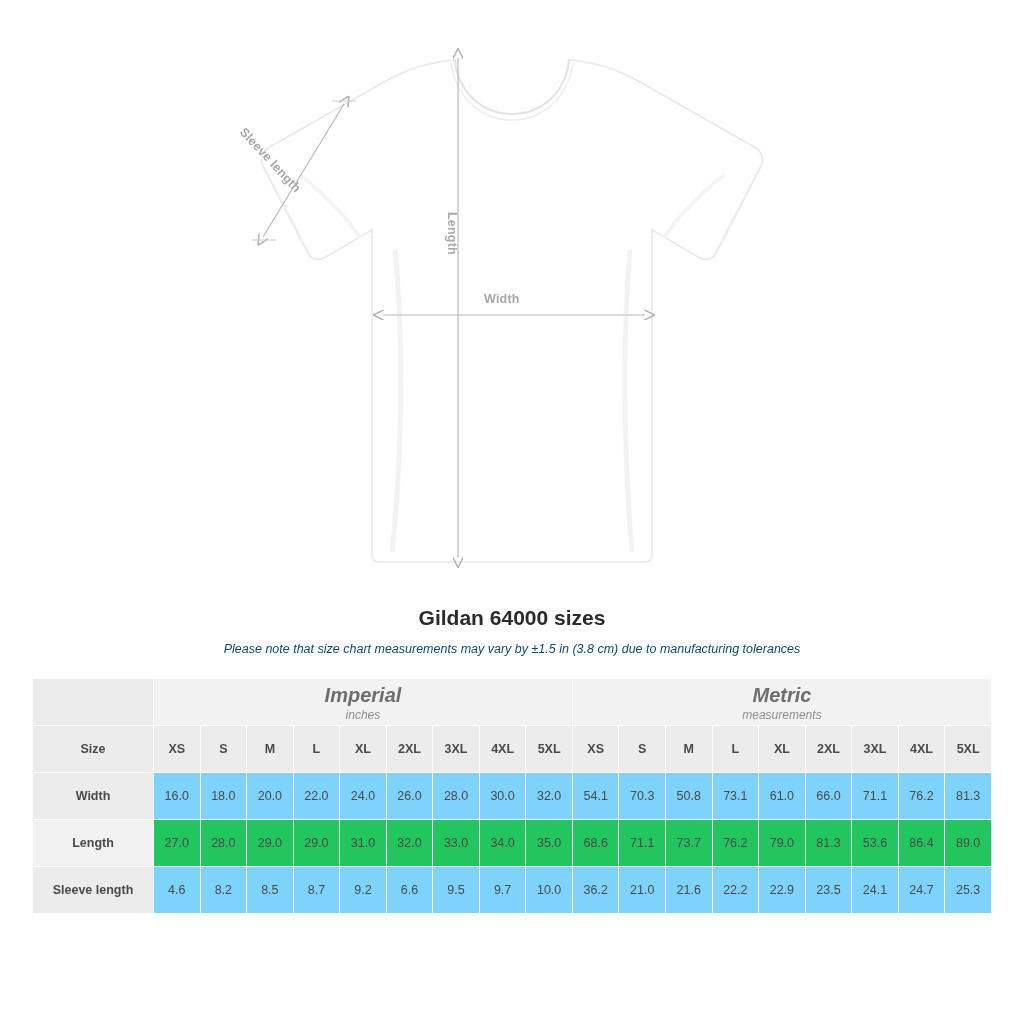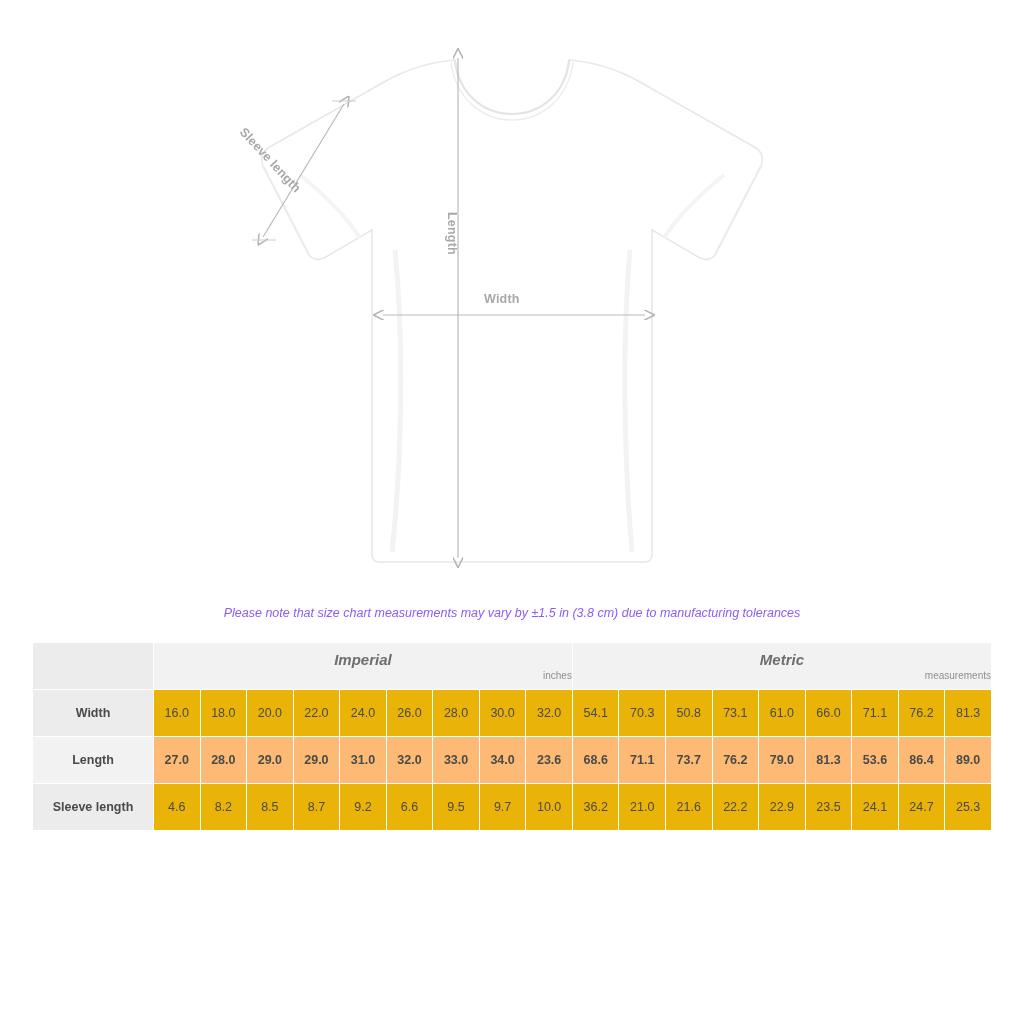--- a/index.html
+++ b/index.html
@@ -65,21 +65,21 @@
   }
   .chart-title {
     font-size: 21px;
     font-weight: bold;
     color: #2b2b2b;
     margin: 0 0 12px 0;
   }
   .chart-note {
     font-size: 12.5px;
     font-style: italic;
-    color: #8b5cf6;
+    color: #0c4a6e;
     margin: 0;
   }
 
   
   .table-wrap {
     margin: 22px 32px 0 32px;
   }
   table.size-table {
     border-collapse: collapse;
     width: 960px;
@@ -99,48 +99,47 @@
   .col-label {
     width: 120px;
     font-weight: bold;
     color: #4a4a4a;
   }
   .unit-head {
     height: 78px;
     background: #ececec;
   }
   .unit-head .unit-name {
-    font-size: 15px;
+    font-size: 20px;
     font-style: italic;
     font-weight: bold;
     color: #6e6e6e;
     display: block;
     line-height: 1.25;
   }
   .unit-head .unit-sub {
-    font-size: 10px;
+    font-size: 12px;
+    font-style: italic;
     color: #8f8f8f;
     display: block;
-    text-align: right;
   }
   .unit-head.empty {
     background: #ececec;
   }
   tr.head-row td {
     background: #ececec;
     font-weight: bold;
     color: #4a4a4a;
     height: 46px;
   }
   tr.data-row td.val {
-    background: #eab308;
+    background: #7dd3fc;
   }
   tr.data-row.alt td.val {
-    background: #fdba74;
-    font-weight: bold;
+    background: #22c55e;
   }
   tr.data-row td.col-label {
     background: #ececec;
   }
   tr.data-row.alt td.col-label {
     background: #f2f2f2;
   }
 </style>
 </head>
 <body>
@@ -200,36 +199,58 @@
       <line x1="252" y1="240" x2="276" y2="240" stroke="#cccccc" stroke-width="1"></line>
       <line x1="332" y1="101" x2="356" y2="101" stroke="#cccccc" stroke-width="1"></line>
     </svg>
 
     <div class="dim-label sleeve">Sleeve length</div>
     <div class="dim-label length">Length</div>
     <div class="dim-label width">Width</div>
   </div>
 
   <div class="headings">
+    <h1 class="chart-title">Gildan 64000 sizes</h1>
     <p class="chart-note">Please note that size chart measurements may vary by ±1.5 in (3.8 cm) due to manufacturing tolerances</p>
   </div>
 
   <div class="table-wrap">
     <table class="size-table">
       <tbody id="table-body">
           <tr>
             <td class="unit-head empty col-label"></td>
             <td class="unit-head" colspan="9">
               <span class="unit-name">Imperial</span>
               <span class="unit-sub">inches</span>
             </td>
             <td class="unit-head" colspan="9">
               <span class="unit-name">Metric</span>
               <span class="unit-sub">measurements</span>
             </td>
+          </tr>
+          <tr class="head-row">
+            <td class="col-label">Size</td>
+            <td>XS</td>
+            <td>S</td>
+            <td>M</td>
+            <td>L</td>
+            <td>XL</td>
+            <td>2XL</td>
+            <td>3XL</td>
+            <td>4XL</td>
+            <td>5XL</td>
+            <td>XS</td>
+            <td>S</td>
+            <td>M</td>
+            <td>L</td>
+            <td>XL</td>
+            <td>2XL</td>
+            <td>3XL</td>
+            <td>4XL</td>
+            <td>5XL</td>
           </tr>
           <tr class="data-row">
             <td class="col-label">Width</td>
             <td class="val">16.0</td>
             <td class="val">18.0</td>
             <td class="val">20.0</td>
             <td class="val">22.0</td>
             <td class="val">24.0</td>
             <td class="val">26.0</td>
             <td class="val">28.0</td>
@@ -248,21 +269,21 @@
           <tr class="data-row alt">
             <td class="col-label">Length</td>
             <td class="val">27.0</td>
             <td class="val">28.0</td>
             <td class="val">29.0</td>
             <td class="val">29.0</td>
             <td class="val">31.0</td>
             <td class="val">32.0</td>
             <td class="val">33.0</td>
             <td class="val">34.0</td>
-            <td class="val">23.6</td>
+            <td class="val">35.0</td>
             <td class="val">68.6</td>
             <td class="val">71.1</td>
             <td class="val">73.7</td>
             <td class="val">76.2</td>
             <td class="val">79.0</td>
             <td class="val">81.3</td>
             <td class="val">53.6</td>
             <td class="val">86.4</td>
             <td class="val">89.0</td>
           </tr>

